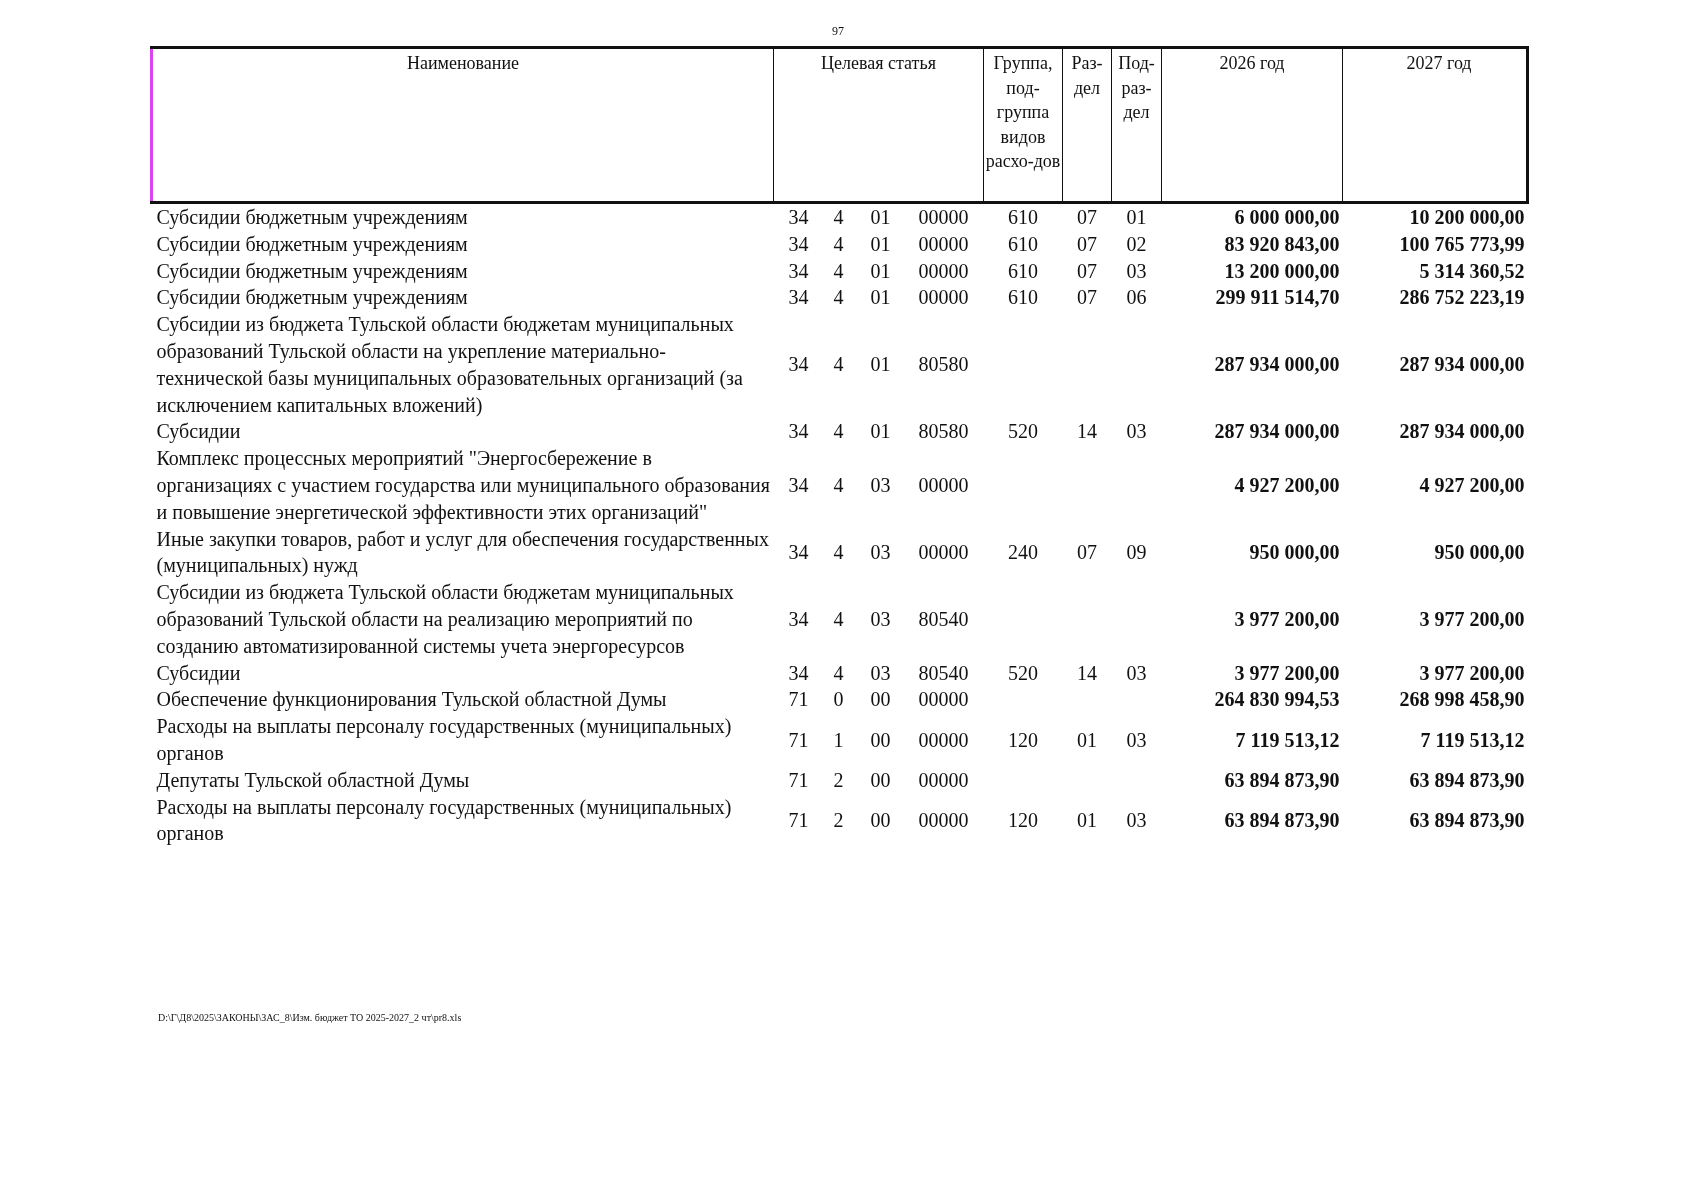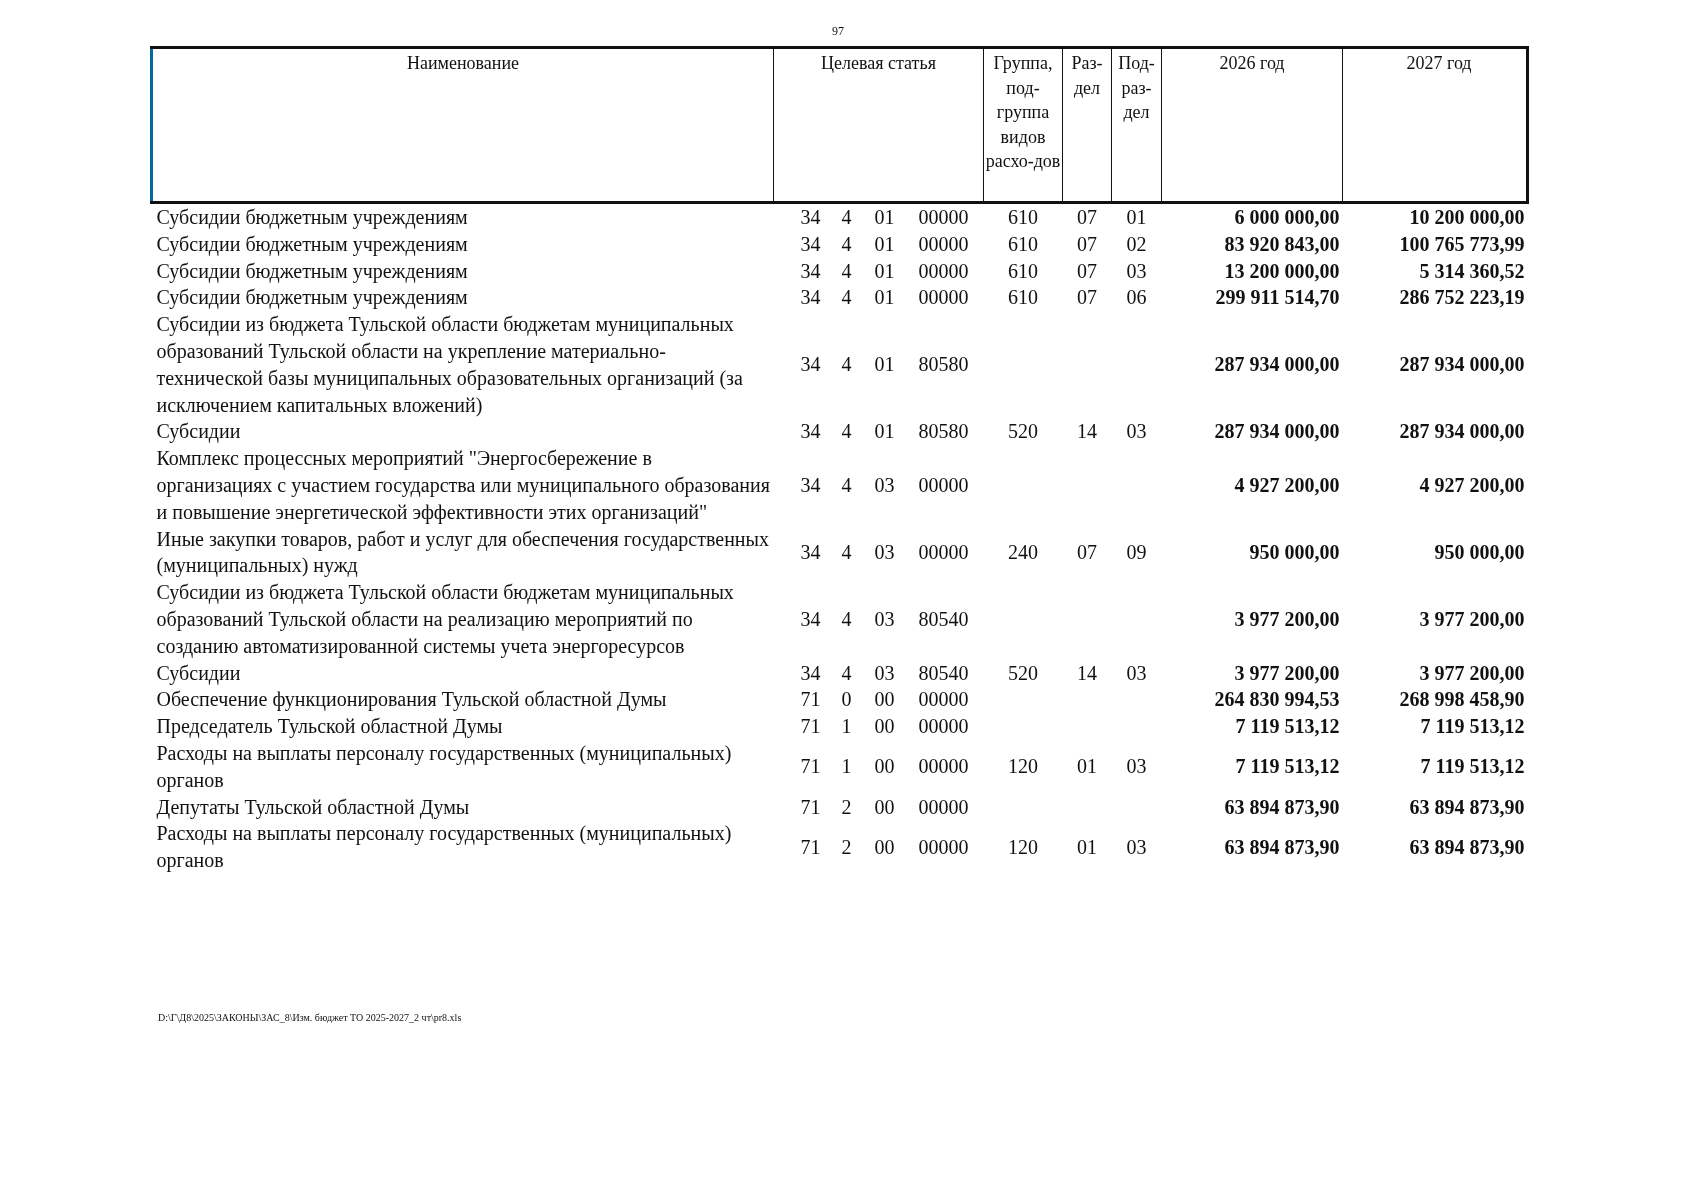--- a/index.html
+++ b/index.html
@@ -15,31 +15,31 @@
   table.budget {
     position: absolute; left: 150px; top: 46px; width: 1376px;
     border-collapse: collapse; table-layout: fixed;
     font-family: "Liberation Serif", serif; font-size: 20px;
   }
   table.budget thead th {
     border: 1.5px solid #111; border-top: 3px solid #111; border-bottom: 3px solid #111;
     font-weight: normal; vertical-align: top; text-align: center;
     font-size: 18px; line-height: 24.5px; padding: 2px 1px 0 1px; height: 150px;
   }
-  table.budget thead th.first { border-left: 3px solid #0369a1; }
+  table.budget thead th.first { border-left: 3px solid #d946ef; }
   table.budget thead th.last { border-right: 3px solid #111; padding-left: 10px; }
   table.budget tbody td {
     padding: 0 3px; vertical-align: middle; line-height: 26.8px; font-size: 20px;
   }
   td.name { text-align: left; padding-left: 5px !important; }
   td.code { text-align: center; }
   td.amt { text-align: right; padding-right: 3px !important; font-weight: bold; }
   .tc-wrap { display: flex; justify-content: space-between; padding: 0 8px 0 10px; }
   .tc-wrap span { display: inline-block; text-align: center; }
-  .tc-a { width: 24px; margin-left: 12px; } .tc-b { width: 16px; } .tc-c { width: 28px; } .tc-d { width: 58px; }
+  .tc-a { width: 24px; } .tc-b { width: 16px; } .tc-c { width: 28px; } .tc-d { width: 58px; }
   tr.spaced-top td { padding-top: 14px; }
   tr.spaced-bottom td { padding-bottom: 14px; }
   .footer {
     position: absolute; left: 158px; top: 1012px; font-size: 10px;
     font-family: "Liberation Serif", serif;
   }
 </style>
 </head>
 <body>
 
@@ -236,80 +236,64 @@
             <span class="tc-c">00</span>
             <span class="tc-d">00000</span>
           </div>
         </td>
         <td class="code"></td>
         <td class="code"></td>
         <td class="code"></td>
         <td class="amt">264 830 994,53</td>
         <td class="amt">268 998 458,90</td>
       </tr>
-      <tr class="spaced-top">
-        <td class="name">Председатель Тульской областной Думы</td>
+      <tr>
+        <td class="name">Расходы на выплаты персоналу государственных (муниципальных) органов</td>
         <td class="code">
           <div class="tc-wrap">
             <span class="tc-a">71</span>
             <span class="tc-b">1</span>
             <span class="tc-c">00</span>
             <span class="tc-d">00000</span>
           </div>
         </td>
-        <td class="code"></td>
-        <td class="code"></td>
-        <td class="code"></td>
+        <td class="code">120</td>
+        <td class="code">01</td>
+        <td class="code">03</td>
         <td class="amt">7 119 513,12</td>
         <td class="amt">7 119 513,12</td>
       </tr>
       <tr>
+        <td class="name">Депутаты Тульской областной Думы</td>
+        <td class="code">
+          <div class="tc-wrap">
+            <span class="tc-a">71</span>
+            <span class="tc-b">2</span>
+            <span class="tc-c">00</span>
+            <span class="tc-d">00000</span>
+          </div>
+        </td>
+        <td class="code"></td>
+        <td class="code"></td>
+        <td class="code"></td>
+        <td class="amt">63 894 873,90</td>
+        <td class="amt">63 894 873,90</td>
+      </tr>
+      <tr>
         <td class="name">Расходы на выплаты персоналу государственных (муниципальных) органов</td>
         <td class="code">
           <div class="tc-wrap">
             <span class="tc-a">71</span>
-            <span class="tc-b">1</span>
+            <span class="tc-b">2</span>
             <span class="tc-c">00</span>
             <span class="tc-d">00000</span>
           </div>
         </td>
         <td class="code">120</td>
         <td class="code">01</td>
         <td class="code">03</td>
-        <td class="amt">7 119 513,12</td>
-        <td class="amt">7 119 513,12</td>
-      </tr>
-      <tr>
-        <td class="name">Депутаты Тульской областной Думы</td>
-        <td class="code">
-          <div class="tc-wrap">
-            <span class="tc-a">71</span>
-            <span class="tc-b">2</span>
-            <span class="tc-c">00</span>
-            <span class="tc-d">00000</span>
-          </div>
-        </td>
-        <td class="code"></td>
-        <td class="code"></td>
-        <td class="code"></td>
-        <td class="amt">63 894 873,90</td>
-        <td class="amt">63 894 873,90</td>
-      </tr>
-      <tr>
-        <td class="name">Расходы на выплаты персоналу государственных (муниципальных) органов</td>
-        <td class="code">
-          <div class="tc-wrap">
-            <span class="tc-a">71</span>
-            <span class="tc-b">2</span>
-            <span class="tc-c">00</span>
-            <span class="tc-d">00000</span>
-          </div>
-        </td>
-        <td class="code">120</td>
-        <td class="code">01</td>
-        <td class="code">03</td>
         <td class="amt">63 894 873,90</td>
         <td class="amt">63 894 873,90</td>
       </tr>
     </tbody>
 </table>
 
 <div class="footer">D:\Г\Д8\2025\ЗАКОНЫ\ЗАС_8\Изм. бюджет ТО 2025-2027_2 чт\pr8.xls</div>
 
 </body></html>

